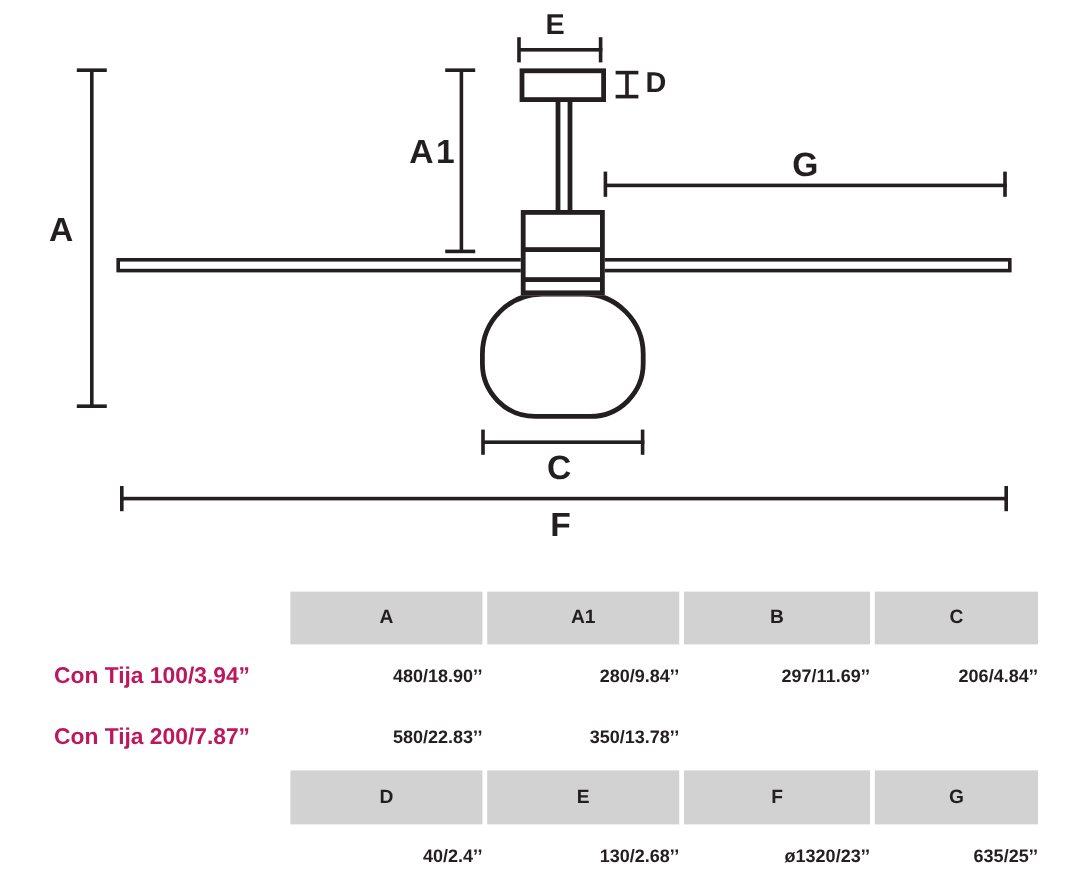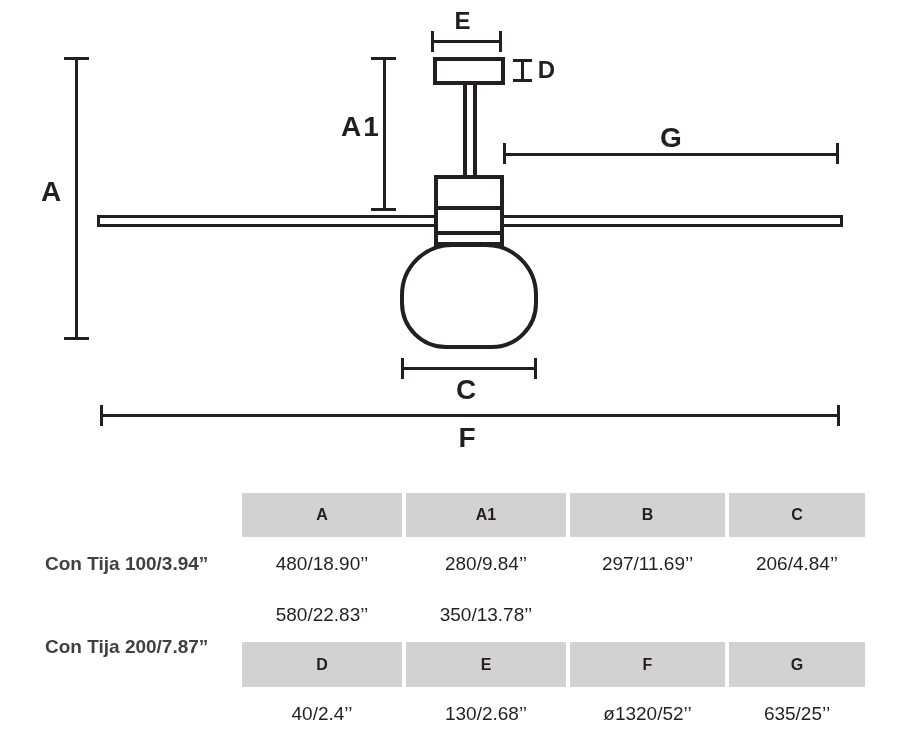--- a/index.html
+++ b/index.html
@@ -33,26 +33,26 @@
   
   .cell{position:absolute;box-sizing:border-box;}
   .hdr{background:#d2d2d2;display:flex;align-items:center;justify-content:center;
     font-weight:bold;font-size:16px;color:#231f20;}
   .h1{top:493px;height:44px;}
   .h2{top:642px;height:45px;}
   .c0{left:242px;width:160px;}
   .c1{left:406px;width:160px;}
   .c2{left:570px;width:155px;}
   .c3{left:729px;width:136px;}
-  .val{font-size:19px;line-height:22px;text-align:center;color:#231f20;}
+  .val{font-size:15px;line-height:22px;text-align:right;color:#231f20;font-weight:bold;}
   .r1{top:553px;height:22px;}
   .r2{top:604px;height:22px;}
   .r3{top:703px;height:22px;}
   .rowlabel{position:absolute;left:45px;width:190px;font-weight:bold;
-    font-size:19px;line-height:22px;color:#404040;white-space:nowrap;}
+    font-size:19px;line-height:22px;color:#be185d;white-space:nowrap;}
 </style>
 </head>
 <body>
 
 <div class="stage">
 
   <div>
 
     <div class="ln" style="left:64px;top:57px;width:25px;height:3px;"></div>
     <div class="ln" style="left:75px;top:59px;width:3px;height:280px;"></div>
@@ -104,30 +104,30 @@
     <div class="cell hdr h1 c1">A1</div>
     <div class="cell hdr h1 c2">B</div>
     <div class="cell hdr h1 c3">C</div>
 
     <div class="rowlabel r1" style="position:absolute;">Con Tija 100/3.94”</div>
     <div class="cell val r1 c0">480/18.90’’</div>
     <div class="cell val r1 c1">280/9.84’’</div>
     <div class="cell val r1 c2">297/11.69’’</div>
     <div class="cell val r1 c3">206/4.84’’</div>
 
-    <div class="rowlabel r2" style="position:absolute;margin-top:32px;">Con Tija 200/7.87”</div>
+    <div class="rowlabel r2" style="position:absolute;">Con Tija 200/7.87”</div>
     <div class="cell val r2 c0">580/22.83’’</div>
     <div class="cell val r2 c1">350/13.78’’</div>
     <div class="cell val r2 c2"></div>
     <div class="cell val r2 c3"></div>
 
     <div class="cell hdr h2 c0">D</div>
     <div class="cell hdr h2 c1">E</div>
     <div class="cell hdr h2 c2">F</div>
     <div class="cell hdr h2 c3">G</div>
 
     <div class="cell val r3 c0">40/2.4’’</div>
     <div class="cell val r3 c1">130/2.68’’</div>
-    <div class="cell val r3 c2">ø1320/52’’</div>
+    <div class="cell val r3 c2">ø1320/23’’</div>
     <div class="cell val r3 c3">635/25’’</div>
   </div>
 
 </div>
 
 </body></html>

